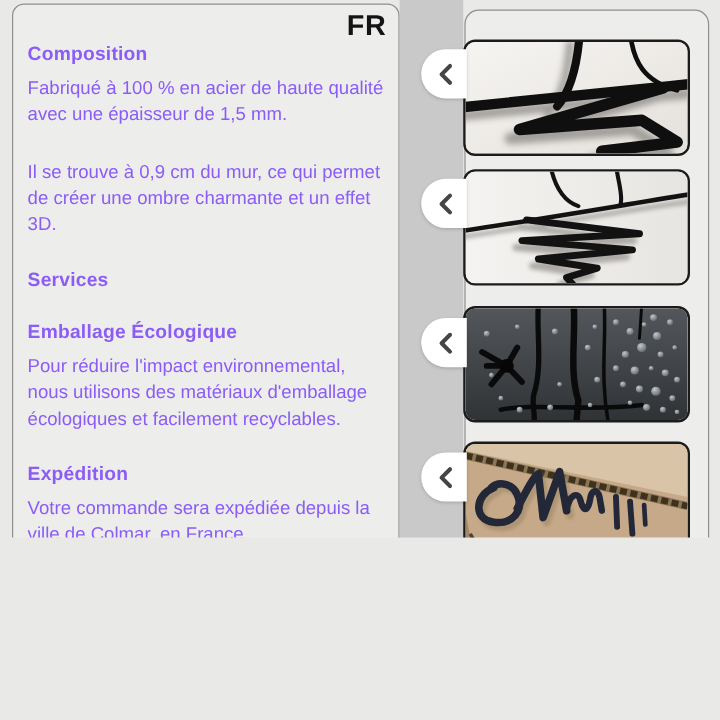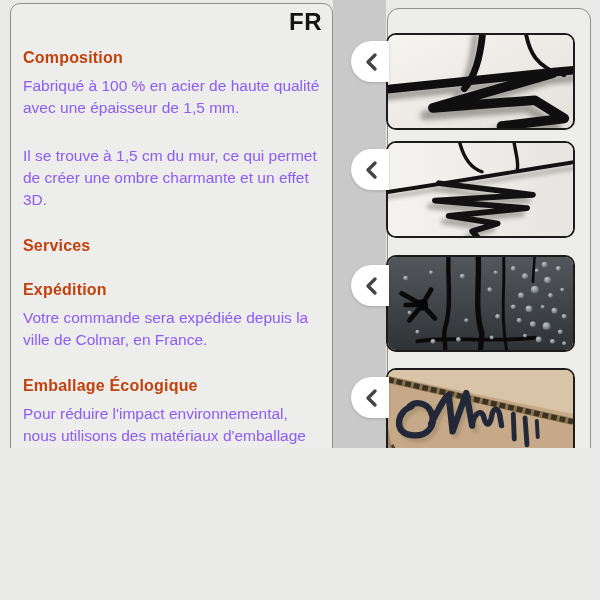--- a/index.html
+++ b/index.html
@@ -26,22 +26,22 @@
     display:flex;flex-direction:column;
     z-index:0;
   }
   .lang-badge{
     font-size:24px;font-weight:700;color:#141414;line-height:26px;
     text-align:right;letter-spacing:.5px;padding-right:2px;
   }
   .sections{flex:1;padding-top:2px;}
   .section{margin-bottom:26px;}
   .section-title{
-    font-size:16px;font-weight:700;color:#c2410c;
-    margin:12px 0 8px 0;line-height:18px;letter-spacing:.2px;
+    font-size:16px;font-weight:700;color:#8b5cf6;
+    margin:0 0 8px 0;line-height:18px;letter-spacing:.2px;
   }
   .section-body{
     font-size:15.5px;color:#8b5cf6;margin:0;line-height:22px;
     max-width:302px;
   }
 
   
   .gallery-card{
     position:absolute;left:387px;top:8px;width:204px;height:577px;
     box-sizing:border-box;
@@ -84,32 +84,32 @@
 
   <aside class="text-card">
     <div class="lang-badge">FR</div>
 
     <div class="sections">
       <section class="section">
         <h2 class="section-title">Composition</h2>
         <p class="section-body">Fabriqué à 100 % en acier de haute qualité avec une épaisseur de 1,5 mm.</p>
       </section>
       <section class="section">
-        <p class="section-body">Il se trouve à 1,5 cm du mur, ce qui permet de créer une ombre charmante et un effet 3D.</p>
+        <p class="section-body">Il se trouve à 0,9 cm du mur, ce qui permet de créer une ombre charmante et un effet 3D.</p>
       </section>
       <section class="section">
         <h2 class="section-title">Services</h2>
+      </section>
+      <section class="section">
+        <h2 class="section-title">Emballage Écologique</h2>
+        <p class="section-body">Pour réduire l'impact environnemental, nous utilisons des matériaux d'emballage écologiques et facilement recyclables.</p>
       </section>
       <section class="section">
         <h2 class="section-title">Expédition</h2>
         <p class="section-body">Votre commande sera expédiée depuis la ville de Colmar, en France.</p>
-      </section>
-      <section class="section">
-        <h2 class="section-title">Emballage Écologique</h2>
-        <p class="section-body">Pour réduire l'impact environnemental, nous utilisons des matériaux d'emballage écologiques et facilement recyclables.</p>
       </section>
     </div>
 
     <div class="lang-badge">FR</div>
   </aside>
 
   <section class="gallery-card"></section>
 
   <figure class="photo ph1">
     <svg viewBox="0 0 189 97" preserveAspectRatio="none">

